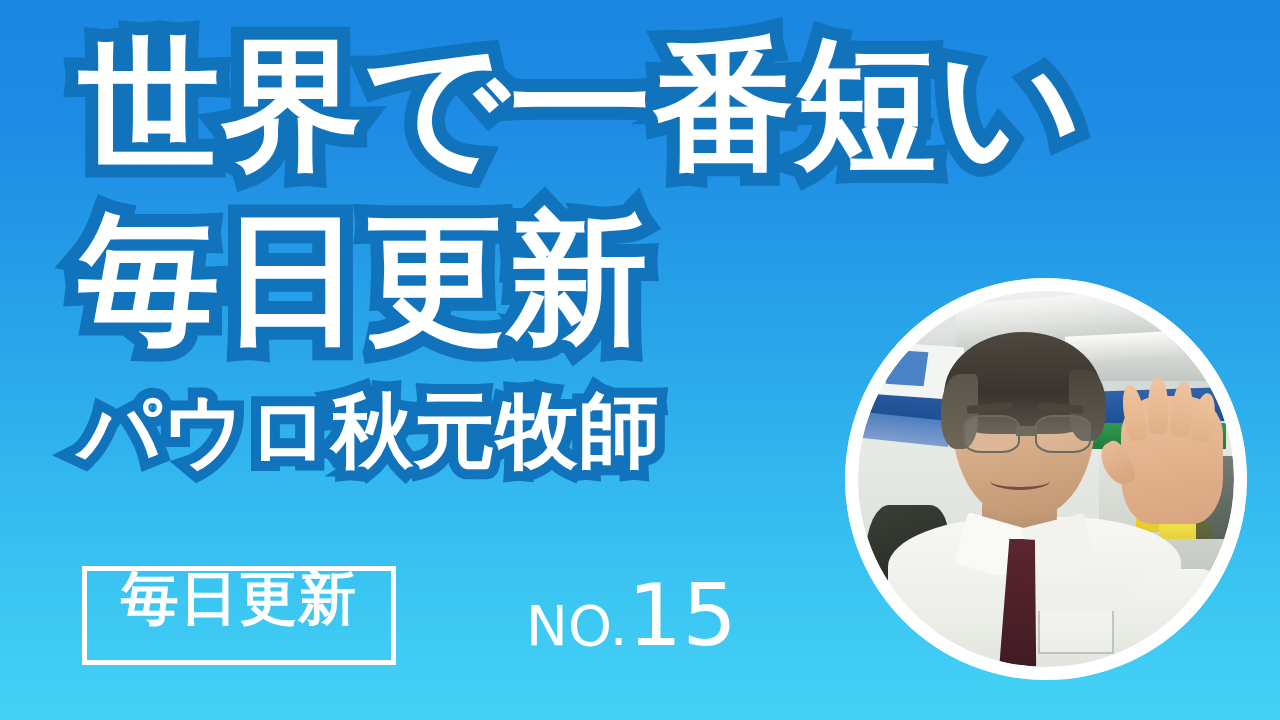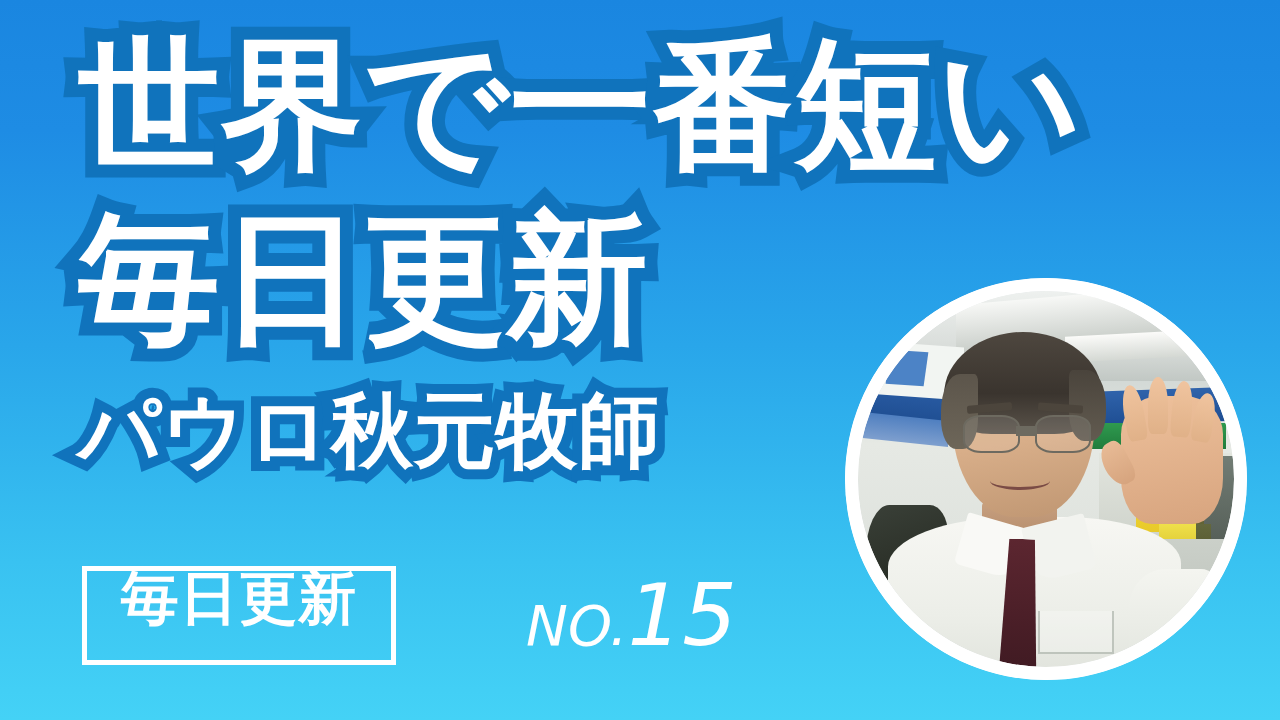--- a/index.html
+++ b/index.html
@@ -83,21 +83,20 @@
 
   
   .episode {
     position: absolute;
     left: 526px;
     top: 572px;
     color: #ffffff;
     white-space: nowrap;
     line-height: 1;
     font-weight: 400;
-    font-style: italic;
   }
   .episode .ep-prefix {
     font-size: 56px;
     letter-spacing: 0.00em;
     vertical-align: baseline;
   }
   .episode .ep-number {
     font-size: 86px;
     letter-spacing: 0.00em;
     vertical-align: baseline;

